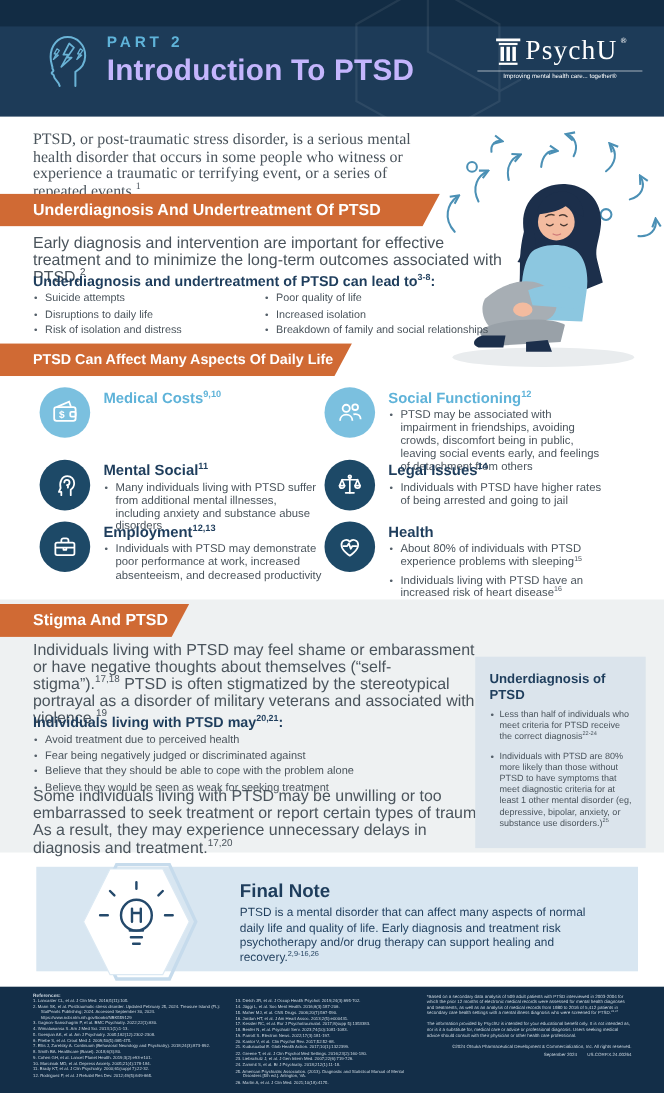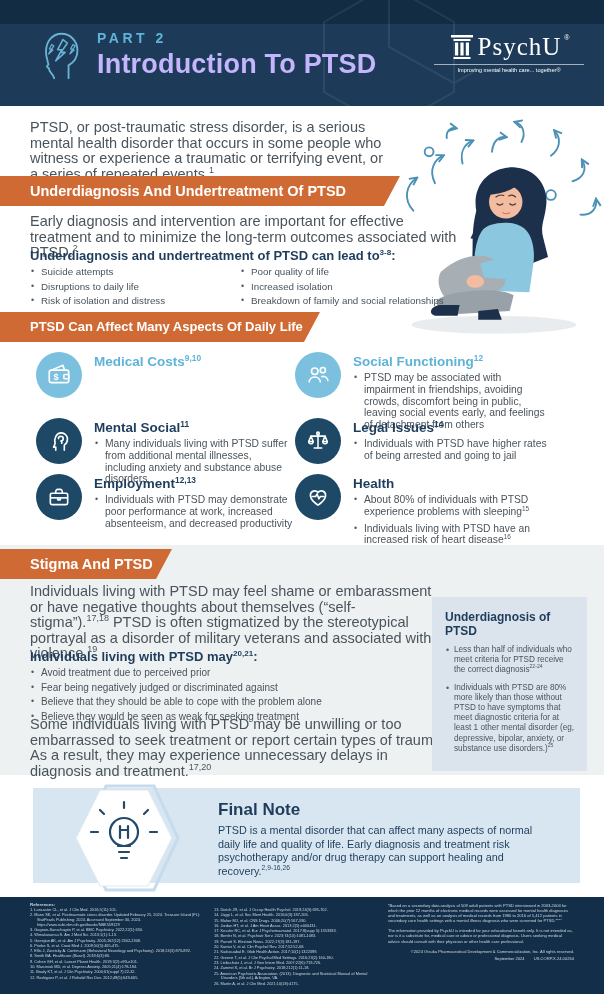--- a/index.html
+++ b/index.html
@@ -16,21 +16,21 @@
   .main-title { color:#c4b5fd; font-size:27px; font-weight:bold; margin-top:3px; letter-spacing:.2px; }
   .logo-block { position:absolute; right:20px; top:34px; width:150px; text-align:center; }
   .logo-row { display:flex; align-items:flex-start; justify-content:center; gap:3px; }
   .logo-text { font-family:"Liberation Serif", serif; color:#ffffff; font-size:25px; letter-spacing:1px; line-height:1; }
   .logo-reg { color:#ffffff; font-size:7px; vertical-align:top; }
   .logo-tagline { color:#ffffff; font-size:5.6px; margin-top:2px; border-top:1px solid rgba(255,255,255,.6); padding-top:1.5px; }
 
   
   .para { color:#4a545c; font-size:14.5px; line-height:15.5px; }
   sup { font-size:62%; vertical-align:super; line-height:0; }
-  .intro { position:absolute; left:30px; top:120px; width:362px; }
+  .intro { position:absolute; left:30px; top:120px; width:362px;font-family:Liberation Serif, serif; }
   .early { position:absolute; left:30px; top:214px; width:428px; }
 
   .banner { position:absolute; left:0; background:#d06a34; color:#ffffff; font-weight:bold; height:30px; line-height:30px; padding-left:30px; clip-path:polygon(0 0,100% 0,calc(100% - 16px) 100%,0 100%); }
   .banner1 { top:176px; width:400px; font-size:14.5px; }
   .banner2 { top:312px; width:320px; font-size:13px; }
   .banner3 { top:549px; width:172px; font-size:14.5px; }
 
   .subhead { color:#1e3d5c; font-weight:bold; font-size:13px; }
   .leadto-head { position:absolute; left:30px; top:248px; }
   .leadto-cols { position:absolute; left:30px; top:266px; display:flex; }
@@ -284,21 +284,21 @@
   </div>
 
   <div class="stigma-bg"></div>
   <div class="banner banner3">Stigma And PTSD</div>
 
   <p class="para stigma-p1"><span>Individuals living with PTSD may feel shame or embarassment or have negative thoughts about themselves (“self-stigma”).</span><sup>17,18</sup><span> PTSD is often stigmatized by the stereotypical portrayal as a disorder of military veterans and associated with violence.</span><sup>19</sup></p>
 
   <div class="subhead stigma-sub"><span>Individuals living with PTSD may</span><sup>20,21</sup><span>:</span></div>
 
   <ul class="bullets stigma-bullets">
-    <li>Avoid treatment due to perceived prior</li>
+    <li>Avoid treatment due to perceived health</li>
     <li>Fear being negatively judged or discriminated against</li>
     <li>Believe that they should be able to cope with the problem alone</li>
     <li>Believe they would be seen as weak for seeking treatment</li>
   </ul>
 
   <p class="para stigma-p2"><span>Some individuals living with PTSD may be unwilling or too embarrassed to seek treatment or report certain types of trauma. As a result, they may experience unnecessary delays in diagnosis and treatment.</span><sup>17,20</sup></p>
 
   <div class="sidebox">
     <div class="sidebox-title">Underdiagnosis of PTSD</div>
     <ul class="bullets">

